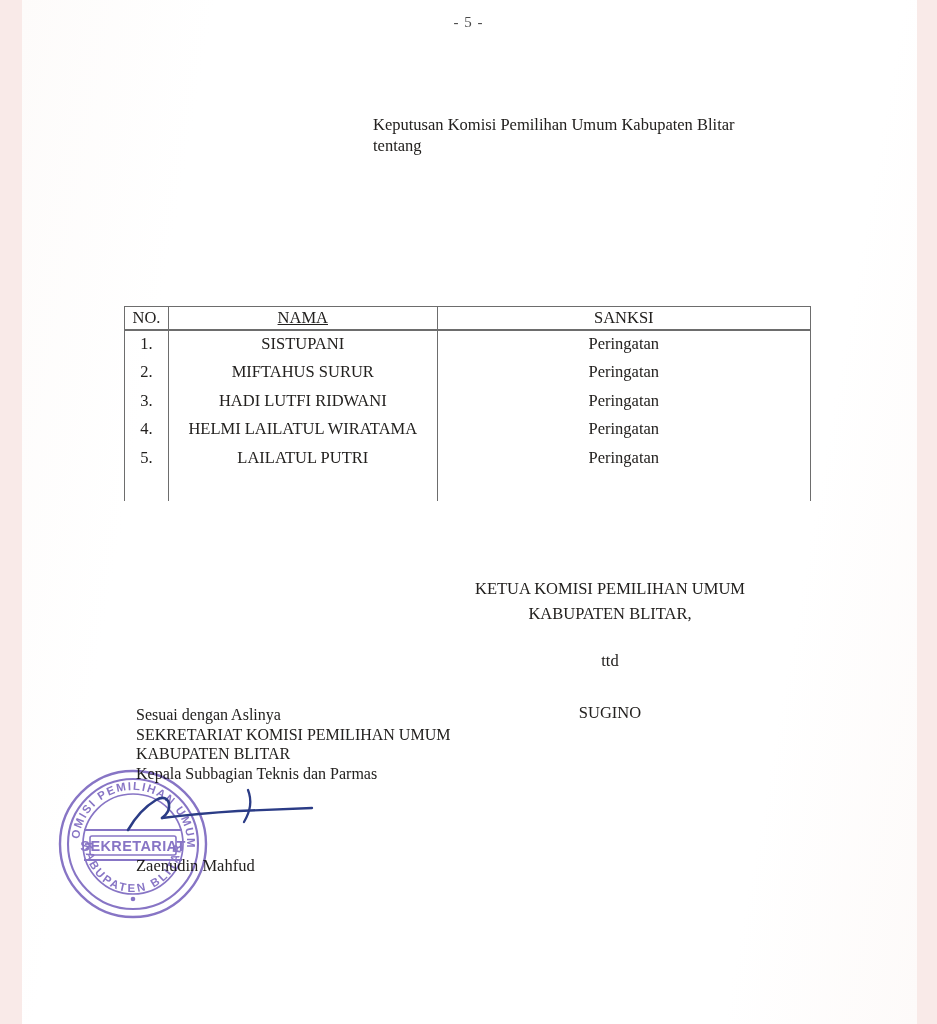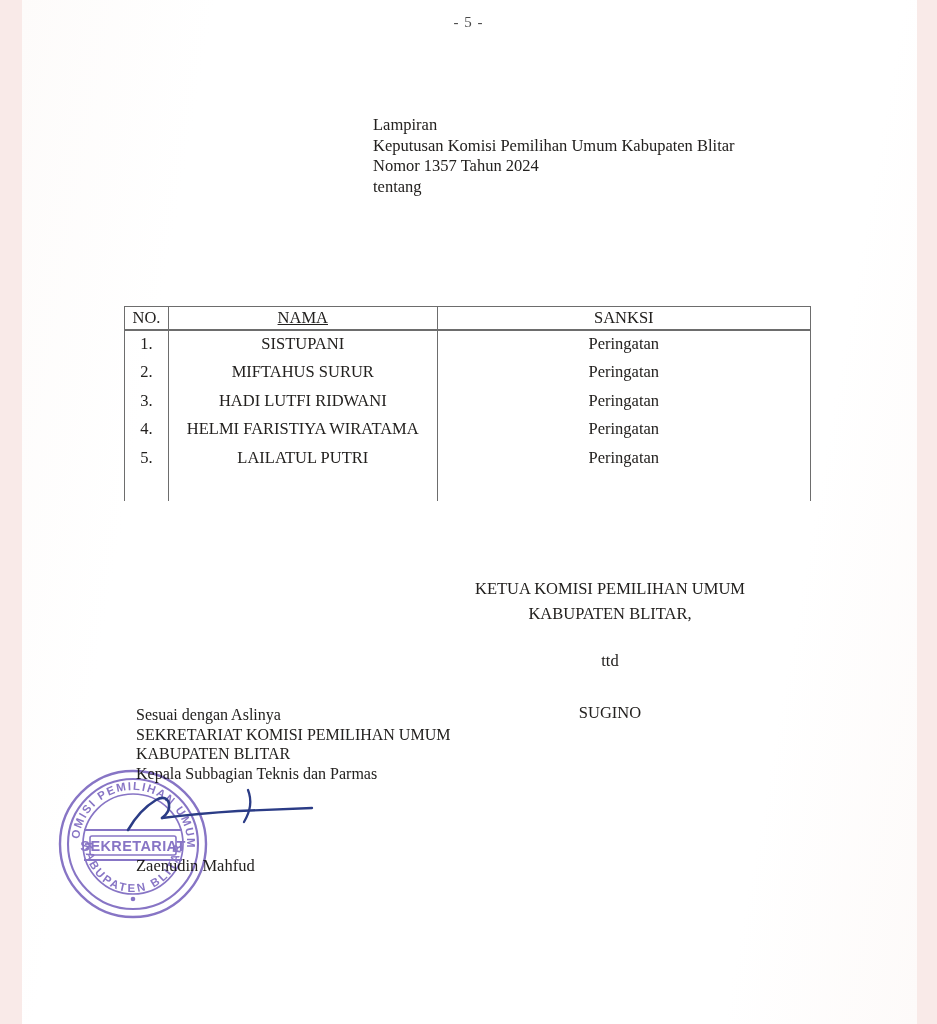--- a/index.html
+++ b/index.html
@@ -184,23 +184,21 @@
 
   <div class="paper"></div>
   <div class="edge-strip edge-left"></div>
   <div class="edge-strip edge-right"></div>
 
   <div class="content">
 
     <div class="page-number">- 5 -</div>
 
     <div class="lampiran-block">
-      <span class="ln">Lampiran</span>
       <span class="ln">Keputusan Komisi Pemilihan Umum Kabupaten Blitar</span>
-      <span class="ln">Nomor 1357 Tahun 2024</span>
       <span class="ln">tentang</span>
     </div>
 
     <table class="sanksi-table">
       <thead>
         <tr>
           <th class="col-no">NO.</th>
           <th class="col-nama">NAMA</th>
           <th class="col-sanksi">SANKSI</th>
         </tr>
@@ -216,21 +214,21 @@
           <td class="cell-nama">MIFTAHUS SURUR</td>
           <td class="cell-sanksi">Peringatan</td>
         </tr>
         <tr>
           <td class="cell-no">3.</td>
           <td class="cell-nama">HADI LUTFI RIDWANI</td>
           <td class="cell-sanksi">Peringatan</td>
         </tr>
         <tr>
           <td class="cell-no">4.</td>
-          <td class="cell-nama">HELMI FARISTIYA WIRATAMA</td>
+          <td class="cell-nama">HELMI LAILATUL WIRATAMA</td>
           <td class="cell-sanksi">Peringatan</td>
         </tr>
         <tr>
           <td class="cell-no">5.</td>
           <td class="cell-nama">LAILATUL PUTRI</td>
           <td class="cell-sanksi">Peringatan</td>
         </tr>
         <tr class="spacer-row">
           <td></td>
           <td></td>

